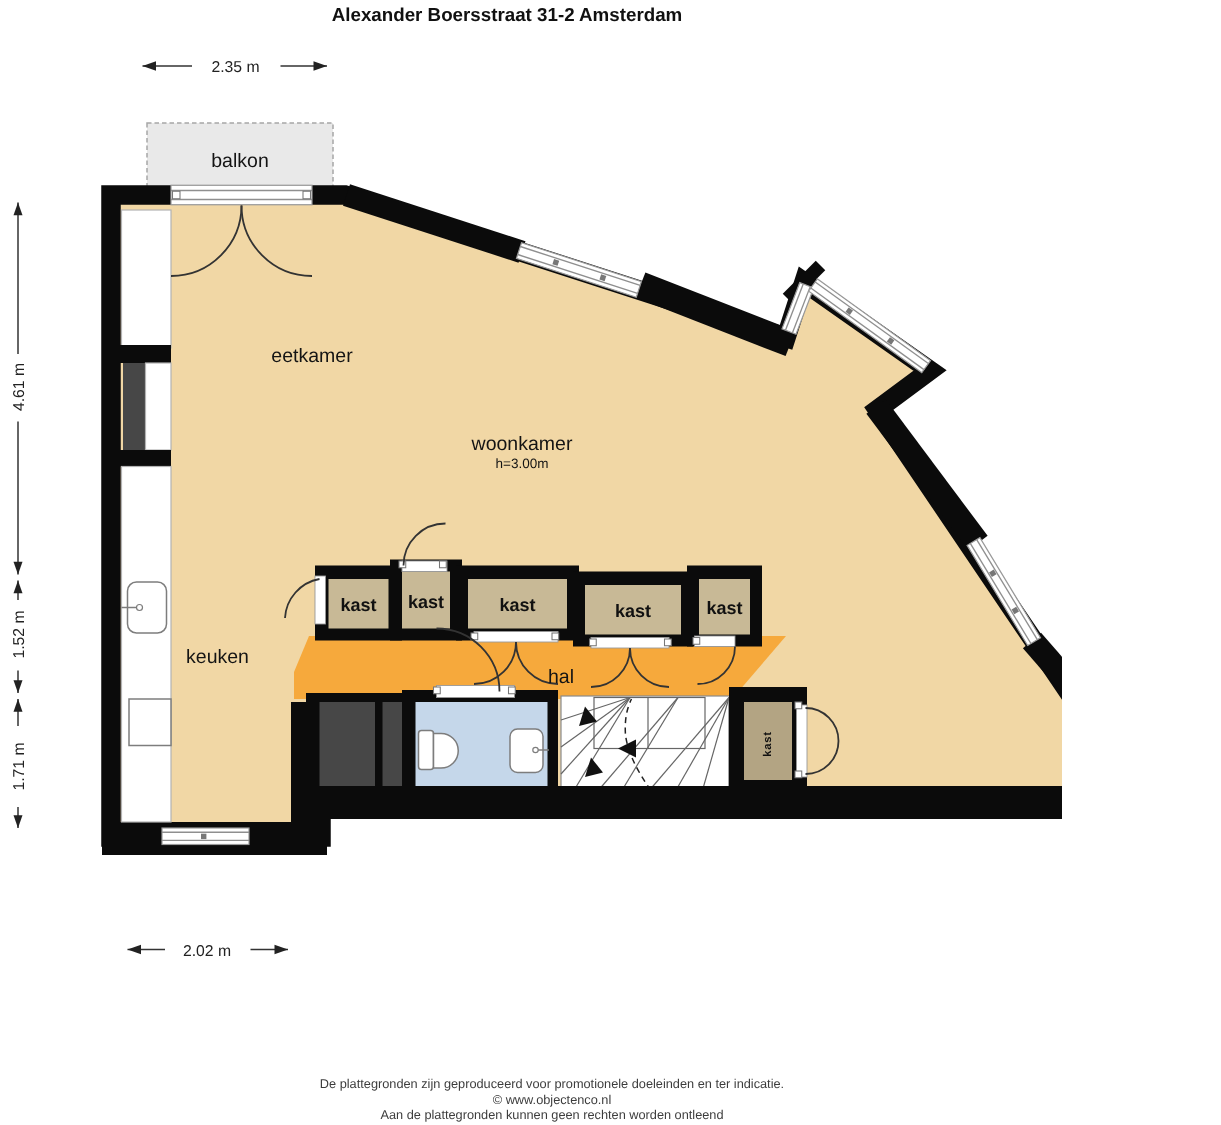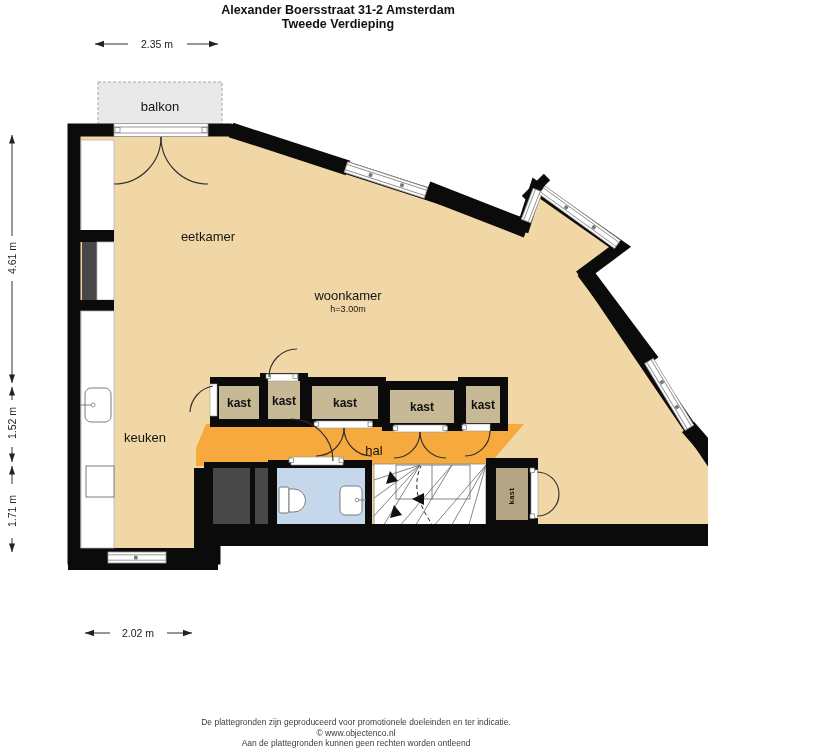--- a/index.html
+++ b/index.html
@@ -2,21 +2,21 @@
 <html><head>
 <meta charset="utf-8">
 <style>
   html,body{margin:0;padding:0;background:#fff;}
   #stage{position:relative;width:708px;height:750px;background:#ffffff;overflow:hidden;
          font-family:"Liberation Sans",sans-serif;}
   .title-wrap{position:absolute;top:3px;left:0;width:676px;text-align:center;color:#111;}
   .title-line1{font-size:12.5px;font-weight:bold;line-height:14px;}
   .title-line2{font-size:12.5px;font-weight:bold;line-height:14px;}
   .footer-wrap{position:absolute;top:717px;left:0;width:712px;text-align:center;
-               color:#3c3c3c;font-size:8.5px;line-height:10.5px;}
+               color:#3c3c3c;font-size:8.5px;line-height:10.5px;padding-left:12px;}
   svg text{font-family:"Liberation Sans",sans-serif;}
   .room-label{font-size:13px;fill:#141414;}
   .kast-label{font-size:12px;font-weight:bold;fill:#111;}
   .small-label{font-size:9px;fill:#141414;}
   .tiny-label{font-size:7.5px;fill:#111;font-weight:bold;letter-spacing:0.5px;}
   .dim-label{font-size:10.5px;fill:#222;}
   .wall{fill:#0b0b0b;}
   .wline{stroke:#0b0b0b;}
   .dimline{stroke:#333;stroke-width:1;}
   .dimarrow{fill:#222;}
@@ -26,21 +26,20 @@
   .tread{stroke:#666;stroke-width:0.8;}
   .hinge{fill:#fff;stroke:#777;stroke-width:0.7;}
 </style>
 </head>
 <body>
 
 <div id="stage">
 
   <div class="title-wrap">
     <div class="title-line1">Alexander Boersstraat 31-2 Amsterdam</div>
-    <div class="title-line2">Tweede Verdieping</div>
   </div>
 
   <svg viewBox="0 0 814 750" width="814" height="750">
 
     <rect x="98" y="82" width="124" height="45" stroke="#a6a6a6" stroke-width="1" stroke-dasharray="3,2" fill="#e9e9e9"></rect>
 
     <path d="M74,130 L230,130 L524,225 L536,188 L620,247 L585,273 L752,520 L772,533 L214,533 L214,558 L74,558 Z" stroke="#0b0b0b" stroke-width="13" stroke-linejoin="miter" fill="#f1d7a5"></path>
 
     <g>
       <path class="wline" d="M231,130 L348,168" stroke-width="15"></path>

